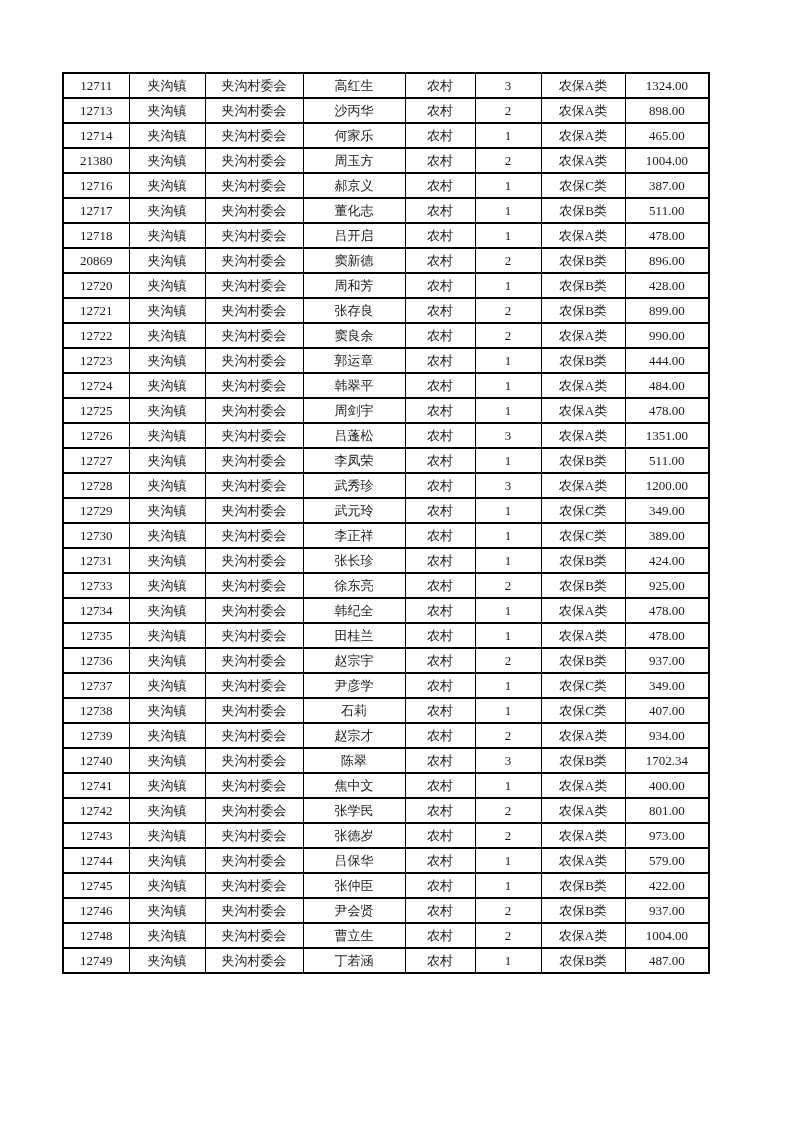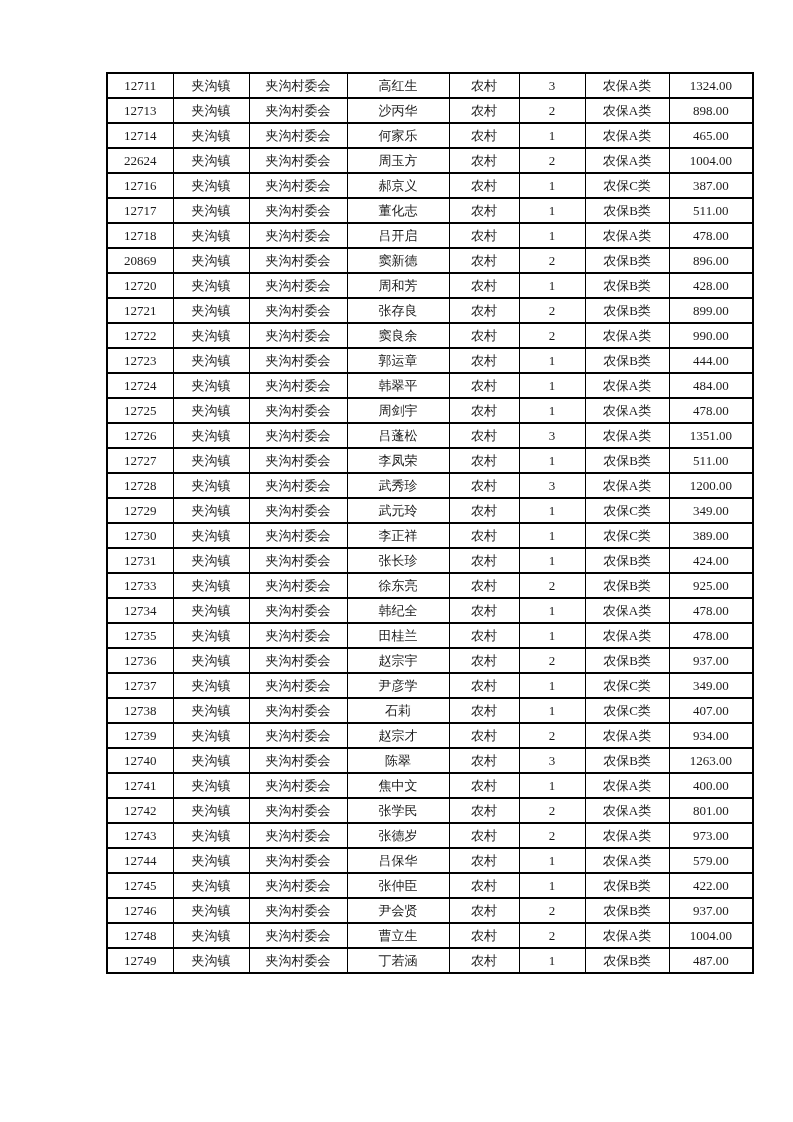--- a/index.html
+++ b/index.html
@@ -19,21 +19,20 @@
     background: #ffffff;
   }
   table.data-table {
     position: absolute;
     left: 62px;
     top: 72px;
     width: 646px;
     border-collapse: collapse;
     table-layout: fixed;
     border: 2px solid #000000;
-    margin-left: 44px;
   }
   table.data-table td {
     border-left: 1px solid #000000;
     border-right: 1px solid #000000;
     border-top: 2px solid #000000;
     border-bottom: 2px solid #000000;
     height: 23px;
     text-align: center;
     vertical-align: middle;
     font-size: 13px;
@@ -93,21 +92,21 @@
           <td>12714</td>
           <td>夹沟镇</td>
           <td>夹沟村委会</td>
           <td>何家乐</td>
           <td>农村</td>
           <td>1</td>
           <td>农保A类</td>
           <td>465.00</td>
         </tr>
         <tr>
-          <td>22624</td>
+          <td>21380</td>
           <td>夹沟镇</td>
           <td>夹沟村委会</td>
           <td>周玉方</td>
           <td>农村</td>
           <td>2</td>
           <td>农保A类</td>
           <td>1004.00</td>
         </tr>
         <tr>
           <td>12716</td>
@@ -340,21 +339,21 @@
           <td>934.00</td>
         </tr>
         <tr>
           <td>12740</td>
           <td>夹沟镇</td>
           <td>夹沟村委会</td>
           <td>陈翠</td>
           <td>农村</td>
           <td>3</td>
           <td>农保B类</td>
-          <td>1263.00</td>
+          <td>1702.34</td>
         </tr>
         <tr>
           <td>12741</td>
           <td>夹沟镇</td>
           <td>夹沟村委会</td>
           <td>焦中文</td>
           <td>农村</td>
           <td>1</td>
           <td>农保A类</td>
           <td>400.00</td>

